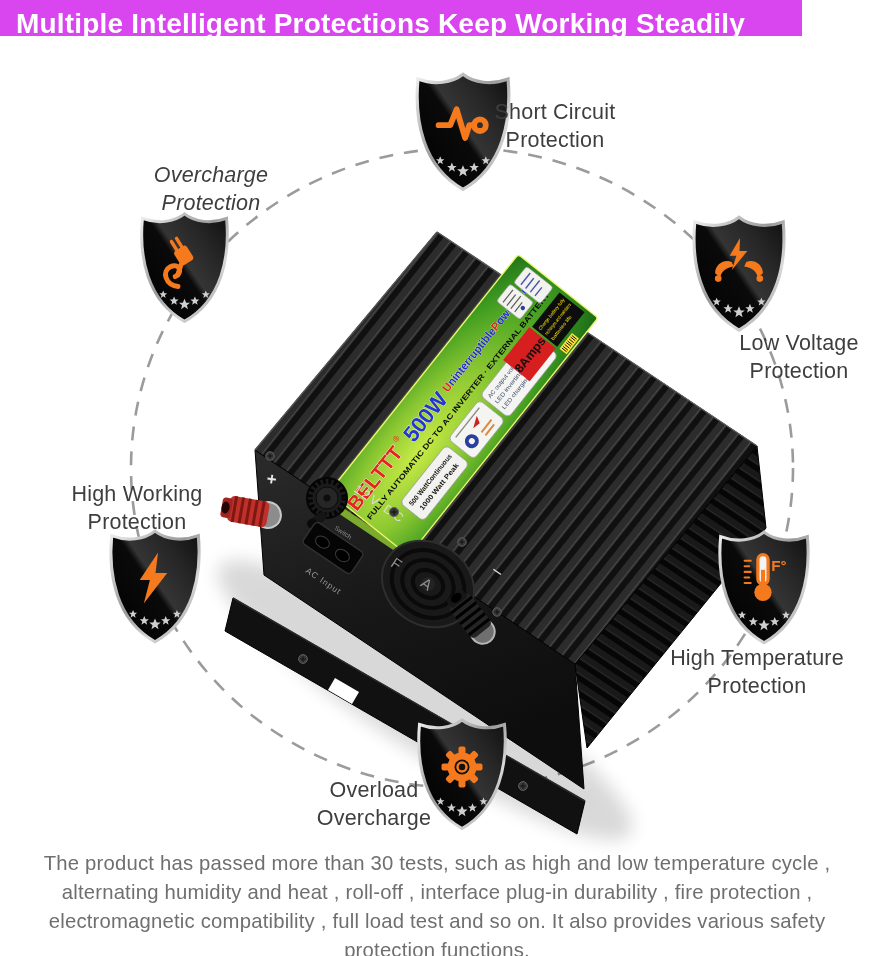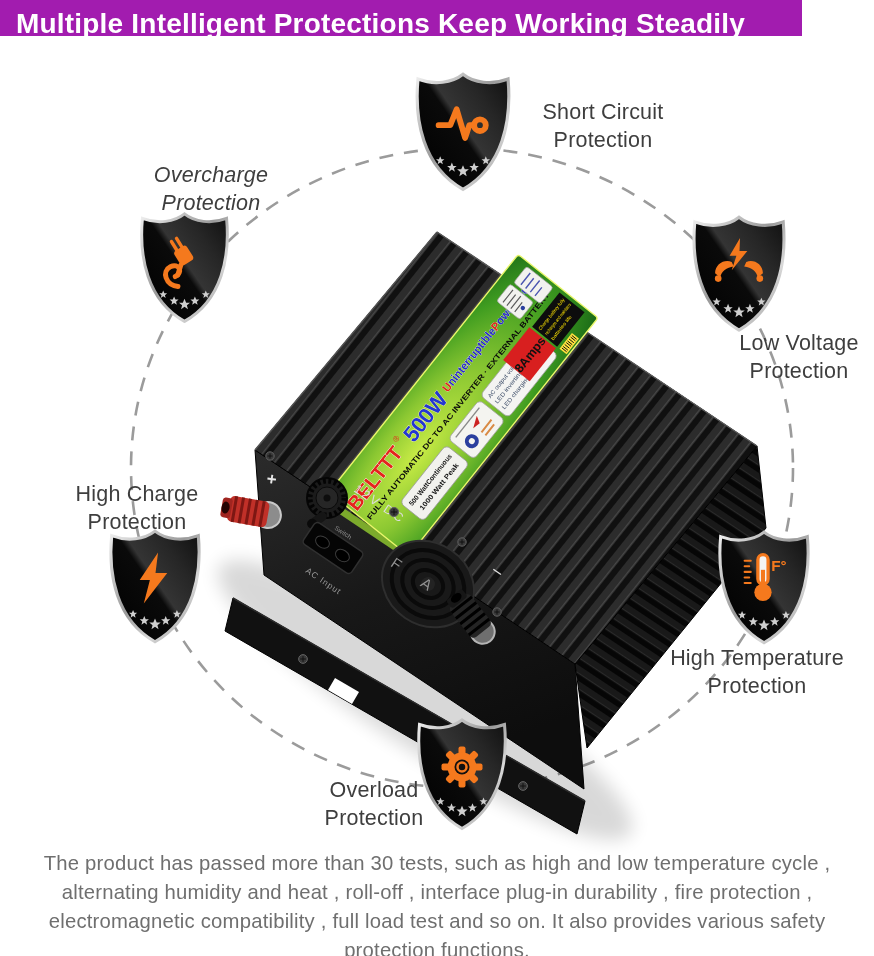--- a/index.html
+++ b/index.html
@@ -1,18 +1,18 @@
 <!DOCTYPE html>
 <html><head>
 <meta charset="utf-8">
 <style>
   html,body{margin:0;padding:0;background:#fff;}
   #stage{position:relative;width:874px;height:956px;background:#ffffff;overflow:hidden;
          font-family:"Liberation Sans",sans-serif;}
-  #banner{position:absolute;left:0;top:0;width:802px;height:36px;background:#a21caf;}
+  #banner{position:absolute;left:0;top:0;width:802px;height:36px;background:#d946ef;}
   #banner span{display:block;padding-left:16px;line-height:47px;color:#fff;font-size:28px;
          font-weight:bold;letter-spacing:.2px;white-space:nowrap;}
   .layer{position:absolute;left:0;top:0;}
   .shield{position:absolute;}
   .shield svg{display:block;width:100%;height:100%;}
   .prot-label{position:absolute;color:#3e3e3e;font-size:21.5px;line-height:1.32;
          text-align:center;white-space:pre-line;letter-spacing:.2px;}
   #footer{position:absolute;left:22px;top:849px;width:830px;text-align:center;color:#6f6f6f;
          font-size:20.3px;line-height:1.43;letter-spacing:.2px;}
   svg text{font-family:"Liberation Sans",sans-serif;}
@@ -247,21 +247,21 @@
             <path d="M0,-5.5 L1.6,-1.8 L5.3,-1.8 L2.3,0.7 L3.3,4.5 L0,2.2 L-3.3,4.5 L-2.3,0.7 L-5.3,-1.8 L-1.6,-1.8 Z" transform="translate(71.5,86.5) scale(0.75)"></path>
           </g>
           <g transform="translate(24,25)">
             <g stroke="#f5791d" stroke-width="5.5" fill="none" stroke-linecap="round" stroke-linejoin="round">
               <path d="M3,28 H14 L20,13 L28,40 L32,28 H35"></path>
               <circle cx="42" cy="28" r="5.5"></circle>
             </g>
           </g>
         </svg>
       </div>
-      <div class="prot-label" style="left: 508px; top: 98px; width: 190px;">Short Circuit
+      <div class="prot-label" style="left: 460px; top: 98px; width: 190px;">Short Circuit
 Protection</div>
       <div class="shield" style="left: 135px; top: 209px; width: 99px; height: 116.82px;">
         <svg viewBox="0 0 100 118">
           <path d="M50,5 C60,13 77,15.5 92.5,9.5 C96,48 88,92 50,113.5 C12,92 4,48 7.5,9.5 C23,15.5 40,13 50,5 Z" fill="url(#shieldBodyGrad)" stroke="url(#rimGrad)" stroke-width="3"></path>
           <g fill="#cfcfcf">
             <path d="M0,-5.5 L1.6,-1.8 L5.3,-1.8 L2.3,0.7 L3.3,4.5 L0,2.2 L-3.3,4.5 L-2.3,0.7 L-5.3,-1.8 L-1.6,-1.8 Z" transform="translate(28.5,86.5) scale(0.75)"></path>
             <path d="M0,-5.5 L1.6,-1.8 L5.3,-1.8 L2.3,0.7 L3.3,4.5 L0,2.2 L-3.3,4.5 L-2.3,0.7 L-5.3,-1.8 L-1.6,-1.8 Z" transform="translate(39.5,93) scale(0.85)"></path>
             <path d="M0,-5.5 L1.6,-1.8 L5.3,-1.8 L2.3,0.7 L3.3,4.5 L0,2.2 L-3.3,4.5 L-2.3,0.7 L-5.3,-1.8 L-1.6,-1.8 Z" transform="translate(50,96.5) scale(1.05)"></path>
             <path d="M0,-5.5 L1.6,-1.8 L5.3,-1.8 L2.3,0.7 L3.3,4.5 L0,2.2 L-3.3,4.5 L-2.3,0.7 L-5.3,-1.8 L-1.6,-1.8 Z" transform="translate(60.5,93) scale(0.85)"></path>
             <path d="M0,-5.5 L1.6,-1.8 L5.3,-1.8 L2.3,0.7 L3.3,4.5 L0,2.2 L-3.3,4.5 L-2.3,0.7 L-5.3,-1.8 L-1.6,-1.8 Z" transform="translate(71.5,86.5) scale(0.75)"></path>
@@ -309,21 +309,21 @@
             <path d="M0,-5.5 L1.6,-1.8 L5.3,-1.8 L2.3,0.7 L3.3,4.5 L0,2.2 L-3.3,4.5 L-2.3,0.7 L-5.3,-1.8 L-1.6,-1.8 Z" transform="translate(39.5,93) scale(0.85)"></path>
             <path d="M0,-5.5 L1.6,-1.8 L5.3,-1.8 L2.3,0.7 L3.3,4.5 L0,2.2 L-3.3,4.5 L-2.3,0.7 L-5.3,-1.8 L-1.6,-1.8 Z" transform="translate(50,96.5) scale(1.05)"></path>
             <path d="M0,-5.5 L1.6,-1.8 L5.3,-1.8 L2.3,0.7 L3.3,4.5 L0,2.2 L-3.3,4.5 L-2.3,0.7 L-5.3,-1.8 L-1.6,-1.8 Z" transform="translate(60.5,93) scale(0.85)"></path>
             <path d="M0,-5.5 L1.6,-1.8 L5.3,-1.8 L2.3,0.7 L3.3,4.5 L0,2.2 L-3.3,4.5 L-2.3,0.7 L-5.3,-1.8 L-1.6,-1.8 Z" transform="translate(71.5,86.5) scale(0.75)"></path>
           </g>
           <g transform="translate(24,25)">
             <path d="M29,1 L11,28 L21,28 L15,51 L38,21 L26.5,21 Z" fill="#f5791d"></path>
           </g>
         </svg>
       </div>
-      <div class="prot-label" style="left: 32px; top: 480px; width: 210px;">High Charge
+      <div class="prot-label" style="left: 32px; top: 480px; width: 210px;">High Working
 Protection</div>
       <div class="shield" style="left: 713px; top: 527px; width: 102px; height: 120.36px;">
         <svg viewBox="0 0 100 118">
           <path d="M50,5 C60,13 77,15.5 92.5,9.5 C96,48 88,92 50,113.5 C12,92 4,48 7.5,9.5 C23,15.5 40,13 50,5 Z" fill="url(#shieldBodyGrad)" stroke="url(#rimGrad)" stroke-width="3"></path>
           <g fill="#cfcfcf">
             <path d="M0,-5.5 L1.6,-1.8 L5.3,-1.8 L2.3,0.7 L3.3,4.5 L0,2.2 L-3.3,4.5 L-2.3,0.7 L-5.3,-1.8 L-1.6,-1.8 Z" transform="translate(28.5,86.5) scale(0.75)"></path>
             <path d="M0,-5.5 L1.6,-1.8 L5.3,-1.8 L2.3,0.7 L3.3,4.5 L0,2.2 L-3.3,4.5 L-2.3,0.7 L-5.3,-1.8 L-1.6,-1.8 Z" transform="translate(39.5,93) scale(0.85)"></path>
             <path d="M0,-5.5 L1.6,-1.8 L5.3,-1.8 L2.3,0.7 L3.3,4.5 L0,2.2 L-3.3,4.5 L-2.3,0.7 L-5.3,-1.8 L-1.6,-1.8 Z" transform="translate(50,96.5) scale(1.05)"></path>
             <path d="M0,-5.5 L1.6,-1.8 L5.3,-1.8 L2.3,0.7 L3.3,4.5 L0,2.2 L-3.3,4.5 L-2.3,0.7 L-5.3,-1.8 L-1.6,-1.8 Z" transform="translate(60.5,93) scale(0.85)"></path>
             <path d="M0,-5.5 L1.6,-1.8 L5.3,-1.8 L2.3,0.7 L3.3,4.5 L0,2.2 L-3.3,4.5 L-2.3,0.7 L-5.3,-1.8 L-1.6,-1.8 Z" transform="translate(71.5,86.5) scale(0.75)"></path>
@@ -368,17 +368,17 @@
               <rect x="-3.5" y="-20.5" width="7" height="10" rx="2" transform="rotate(270)"></rect>
               <rect x="-3.5" y="-20.5" width="7" height="10" rx="2" transform="rotate(315)"></rect>
               <circle r="14.5"></circle>
               <circle r="7.5" fill="#101010"></circle>
               <circle r="4.5" fill="none" stroke="#f5791d" stroke-width="2.5"></circle>
             </g>
           </g>
         </svg>
       </div>
       <div class="prot-label" style="left: 284px; top: 776px; width: 180px;">Overload
-Protection</div>
+Overcharge</div>
     </div>
 
   <div id="footer">The product has passed more than 30 tests, such as high and low temperature cycle , alternating humidity and heat , roll-off , interface plug-in durability , fire protection , electromagnetic compatibility , full load test and so on. It also provides various safety protection functions.</div>
 </div>
 
 </body></html>

